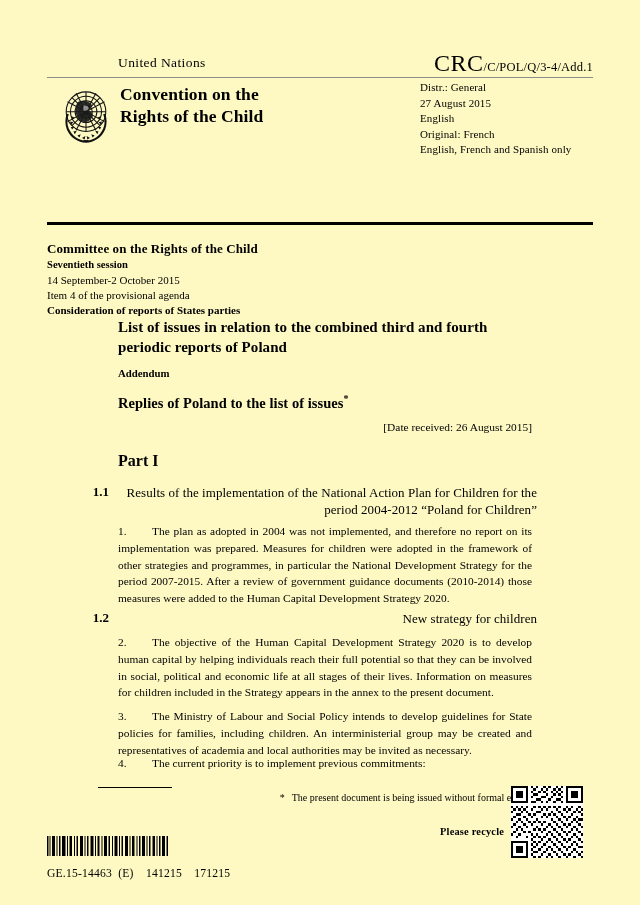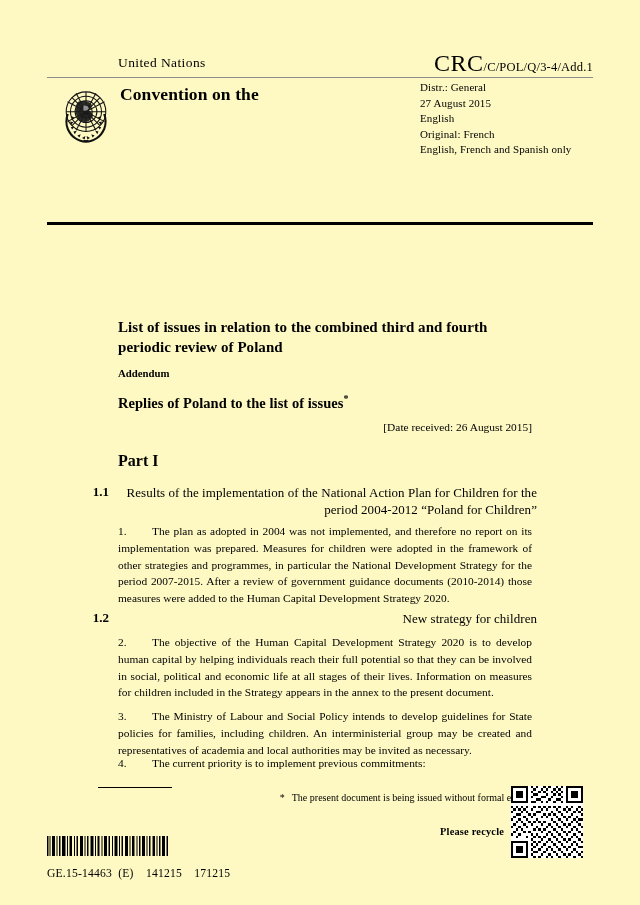--- a/index.html
+++ b/index.html
@@ -288,34 +288,42 @@
       <path d="M28 52 l5 2 -4 3 z M26 60 l5 1 -4 4 z M27 68 l5 0 -3 4 z
                M31 75 l5 -1 -3 5 z M37 81 l5 -2 -2 5 z M44 85 l5 -3 -1 5 z
                M72 52 l-5 2 4 3 z M74 60 l-5 1 4 4 z M73 68 l-5 0 3 4 z
                M69 75 l-5 -1 3 5 z M63 81 l-5 -2 2 5 z M56 85 l-5 -3 1 5 z"></path>
       <path d="M46 88 h8 v2 h-8 z"></path>
     </g>
   </svg>
 
   <div class="conv-title">
     <div>Convention on the</div>
+    <div>Rights of the Child</div>
   </div>
 
   <div class="distr">
     <div>Distr.: General</div>
     <div>27 August 2015</div>
     <div>English</div>
     <div>Original: French</div>
     <div>English, French and Spanish only</div>
   </div>
 
   <div class="rule-thick"></div>
 
-
-  <div class="doc-title">List of issues in relation to the combined third and fourth periodic review of Poland</div>
+  <div class="committee">
+    <div class="b1">Committee on the Rights of the Child</div>
+    <div class="b2">Seventieth session</div>
+    <div class="n1">14 September-2 October 2015</div>
+    <div class="n1">Item 4 of the provisional agenda</div>
+    <div class="b3">Consideration of reports of States parties</div>
+  </div>
+
+  <div class="doc-title">List of issues in relation to the combined third and fourth periodic reports of Poland</div>
   <div class="addendum">Addendum</div>
   <div class="replies"><span>Replies of Poland to the list of issues</span><sup>*</sup></div>
   <div class="date-received">[Date received: 26 August 2015]</div>
   <div class="part-i">Part I</div>
 
   <div class="sec" id="sec-1-1">
     <div class="num">1.1</div>
     <div class="htxt">Results of the implementation of the National Action Plan for Children for the period 2004-2012 “Poland for Children”</div>
   </div>
 

